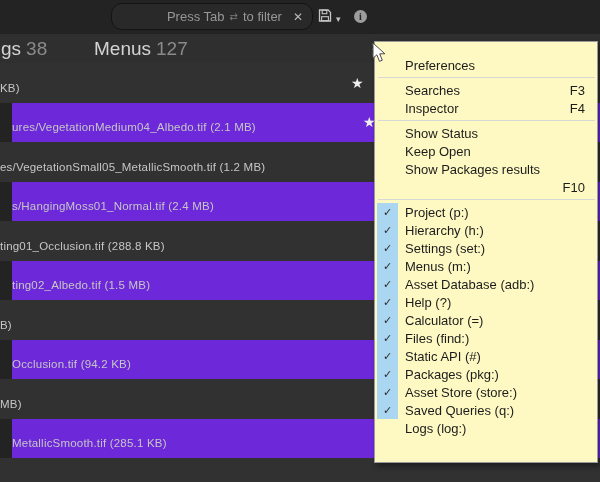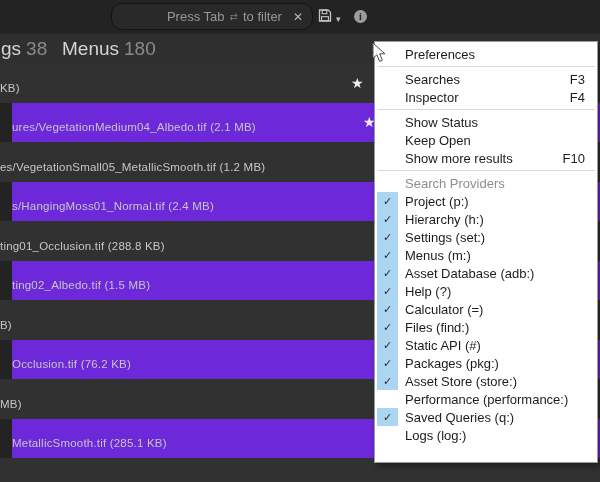--- a/index.html
+++ b/index.html
@@ -28,40 +28,40 @@
     background:#9d9d9d; color:#242424; font-size:10px; font-weight:bold;
     display:flex; align-items:center; justify-content:center; font-family:"Liberation Serif", serif;
   }
 
   
   .tabbar { position:absolute; top:34px; left:0; width:600px; height:29px; background:#2f2f2f; z-index:2; }
   .tab { position:absolute; top:0; height:29px; display:flex; align-items:center; font-size:19px; cursor:pointer; }
   .tab .t-label { color:#d4d4d4; }
   .tab .t-count { color:#8a8a8a; margin-left:5px; }
   .tab1 { left:1px; }
-  .tab2 { left:62px;text-align:center; }
+  .tab2 { left:94px;text-align:center; }
   .kebab { position:absolute; left:366px; top:0; height:29px; display:flex; align-items:center;
            color:#c9c9c9; font-size:15px; letter-spacing:0; cursor:pointer; }
 
   
   .list { position:absolute; top:63px; left:0; width:600px; height:419px; overflow:hidden; z-index:1; }
   .row { position:relative; width:600px; height:39.5px; display:flex; align-items:flex-end; overflow:hidden;text-align:right; }
   .row.odd  { background:#313131; }
   .row.even { background:#6d28d9;margin-left:12px; }
   .row-text {
     font-size:11.5px; color:#c6c6c6; white-space:nowrap;
     padding:0 0 9px 0; letter-spacing:0.2px;
   }
   .star { position:absolute; left:351px; top:50%; transform:translateY(-50%);
           color:#efefef; font-size:14px; line-height:1; cursor:pointer; }
 
   
   .menu {
     position:absolute; left:374px; top:41px; width:224px; height:422px;
-    background:#ffffff; border:1px solid #9a9a9a; padding:3px 1px 2px 2px;
+    background:#fef9c3; border:1px solid #9a9a9a; padding:14px 1px 2px 2px;
     box-shadow:3px 3px 6px rgba(0,0,0,0.4); z-index:5;
   }
   .mrow { height:18px; display:flex; align-items:center; cursor:pointer; }
   .gutter { width:21px; height:18px; margin-right:7px; display:flex; align-items:center;
             justify-content:center; font-size:11px; color:#2b2b2b; flex:0 0 21px; }
   .gutter.checked { background:#abd6f2; }
   .mlabel { font-size:13px; color:#1c1c1c; white-space:nowrap; }
   .mshortcut { margin-left:auto; padding-right:11px; font-size:13px; color:#1c1c1c; }
   .mheader { height:18px; display:flex; align-items:center; padding-left:28px;
              color:#8e8e8e; font-size:13px; }
@@ -93,21 +93,21 @@
   <div class="info-btn">i</div>
 </div>
 
 <div class="tabbar">
   <div class="tab tab1">
     <span class="t-label">gs</span>
     <span class="t-count">38</span>
   </div>
   <div class="tab tab2">
     <span class="t-label">Menus</span>
-    <span class="t-count">180</span>
+    <span class="t-count">127</span>
   </div>
   <div class="kebab">⋮</div>
 </div>
 
 <div class="list" id="results-list">
     <div class="row odd">
       <span class="row-text">KB)</span>
       <span class="star">★</span>
     </div>
     <div class="row even">
@@ -123,21 +123,21 @@
     <div class="row odd">
       <span class="row-text">ting01_Occlusion.tif (288.8 KB)</span>
     </div>
     <div class="row even">
       <span class="row-text">ting02_Albedo.tif (1.5 MB)</span>
     </div>
     <div class="row odd">
       <span class="row-text">B)</span>
     </div>
     <div class="row even">
-      <span class="row-text">Occlusion.tif (76.2 KB)</span>
+      <span class="row-text">Occlusion.tif (94.2 KB)</span>
     </div>
     <div class="row odd">
       <span class="row-text">MB)</span>
     </div>
     <div class="row even">
       <span class="row-text">MetallicSmooth.tif (285.1 KB)</span>
     </div>
     <div class="row odd">
       <span class="row-text"></span>
     </div>
@@ -163,25 +163,27 @@
     <div class="mrow">
       <span class="gutter"></span>
       <span class="mlabel">Show Status</span>
     </div>
     <div class="mrow">
       <span class="gutter"></span>
       <span class="mlabel">Keep Open</span>
     </div>
     <div class="mrow">
       <span class="gutter"></span>
-      <span class="mlabel">Show more results</span>
+      <span class="mlabel">Show Packages results</span>
+    </div>
+    <div class="mrow">
+      <span class="gutter"></span>
       <span class="mshortcut">F10</span>
     </div>
     <div class="msep"></div>
-    <div class="mheader">Search Providers</div>
     <div class="mrow">
       <span class="gutter checked">✓</span>
       <span class="mlabel">Project (p:)</span>
     </div>
     <div class="mrow">
       <span class="gutter checked">✓</span>
       <span class="mlabel">Hierarchy (h:)</span>
     </div>
     <div class="mrow">
       <span class="gutter checked">✓</span>
@@ -211,24 +213,20 @@
       <span class="gutter checked">✓</span>
       <span class="mlabel">Static API (#)</span>
     </div>
     <div class="mrow">
       <span class="gutter checked">✓</span>
       <span class="mlabel">Packages (pkg:)</span>
     </div>
     <div class="mrow">
       <span class="gutter checked">✓</span>
       <span class="mlabel">Asset Store (store:)</span>
-    </div>
-    <div class="mrow">
-      <span class="gutter"></span>
-      <span class="mlabel">Performance (performance:)</span>
     </div>
     <div class="mrow">
       <span class="gutter checked">✓</span>
       <span class="mlabel">Saved Queries (q:)</span>
     </div>
     <div class="mrow">
       <span class="gutter"></span>
       <span class="mlabel">Logs (log:)</span>
     </div>
   </div>

